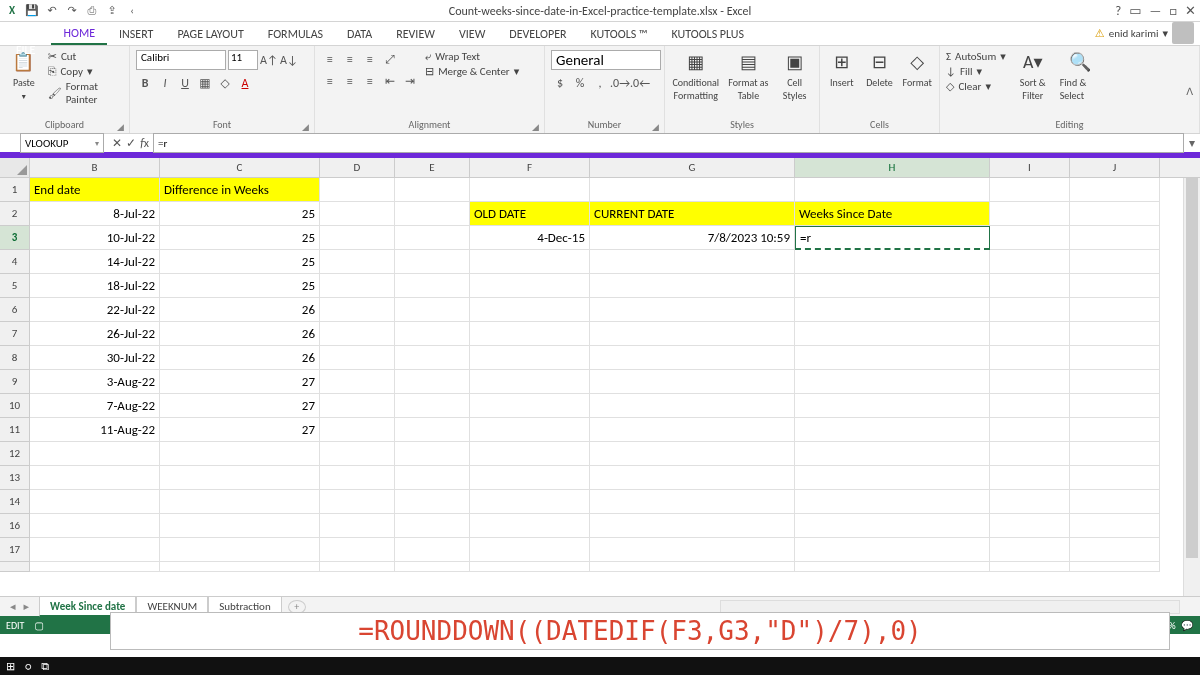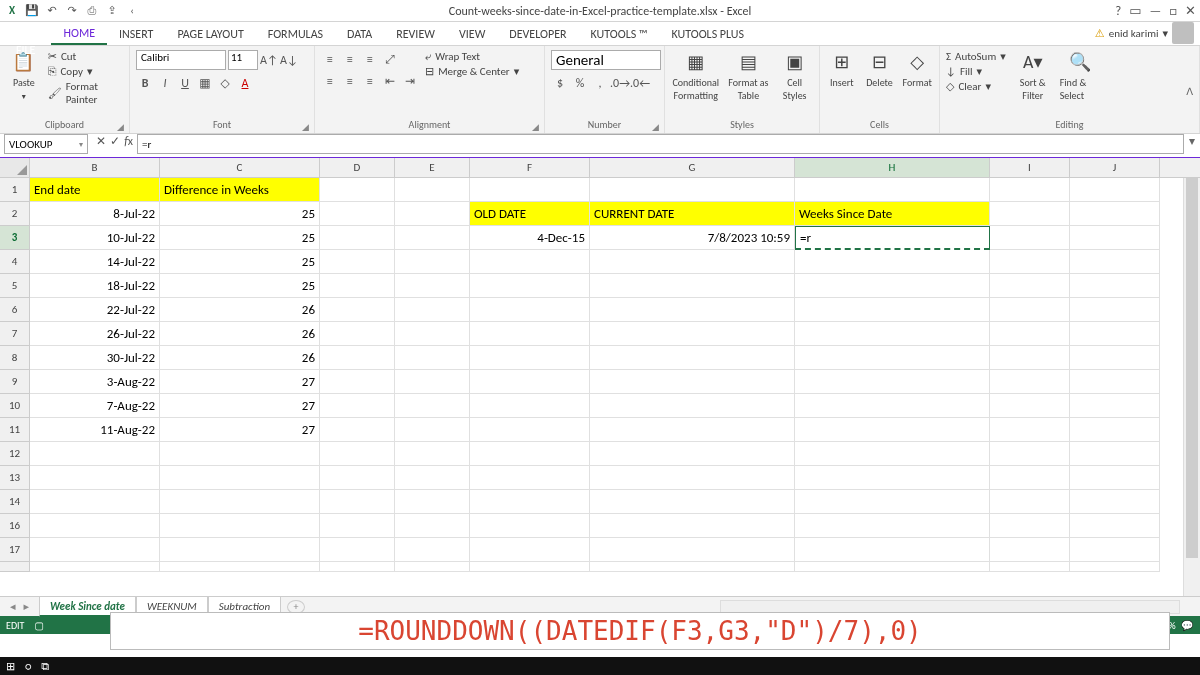--- a/index.html
+++ b/index.html
@@ -33,21 +33,21 @@
 .font-box { display: flex; flex-direction: column; gap: 4px; }
 .font-row { display: flex; gap: 2px; align-items: center; }
 .font-select { width: 90px; height: 20px; border: 1px solid #ababab; background: #fff; font-size: 11px; padding: 0 4px; }
 .size-select { width: 30px; height: 20px; border: 1px solid #ababab; background: #fff; font-size: 11px; padding: 0 2px; }
 .fmt-btn { width: 18px; height: 18px; display: flex; align-items: center; justify-content: center; color: #555; cursor: pointer; font-size: 12px; }
 .num-select { width: 110px; height: 20px; border: 1px solid #ababab; background: #fff; font-size: 15px; padding: 0 4px; }
 .dialog-launcher { position: absolute; bottom: 2px; right: 2px; width: 10px; height: 10px; color: #888; font-size: 9px; }
 .collapse-caret { position: absolute; right: 6px; bottom: 35px; color: #666; font-size: 10px; }
 
 
-.formula-bar { height: 24px; display: flex; border-bottom: 1px solid #6d28d9; background: #fff; }
+.formula-bar { height: 24px; display: flex; align-items: center; border-bottom: 6px solid #6d28d9; background: #fff; padding-left: 16px; }
 .name-box { width: 84px; height: 20px; border: 1px solid #ababab; margin: 0 4px; font-size: 11px; display: flex; align-items: center; padding: 0 4px; justify-content: space-between; }
 .fx-btns { display: flex; gap: 4px; padding: 0 4px; color: #555; }
 .fx-btns span { cursor: pointer; font-size: 12px; }
 .formula-input { flex: 1; height: 20px; border: 1px solid #ababab; padding: 0 4px; font-size: 11px; display: flex; align-items: center; }
 .expand-fb { width: 16px; color: #666; text-align: center; cursor: pointer; }
 
 
 .grid-wrap { position: relative; height: 438px; overflow: hidden; background: #fff; }
 .col-headers { display: flex; height: 20px; background: #f0f0f0; border-bottom: 1px solid #ccc; }
 .select-all { width: 30px; border-right: 1px solid #ccc; background: #e8e8e8; position: relative; }
@@ -63,21 +63,21 @@
 .cell { border-right: 1px solid #e0e0e0; border-bottom: 1px solid #e0e0e0; font-size: 13px; padding: 0 4px; display: flex; align-items: center; overflow: hidden; white-space: nowrap; font-family: Calibri, sans-serif; }
 .yellow { background: #ffff00; }
 .ar { justify-content: flex-end; }
 .active-cell { border: 1px solid #217346; position: relative; }
 .vscroll { position: absolute; right: 0; top: 20px; bottom: 0; width: 17px; background: #f0f0f0; border-left: 1px solid #ddd; }
 .vthumb { position: absolute; top: 0; left: 2px; right: 2px; height: 380px; background: #cdcdcd; }
 
 
 .sheet-bar { height: 20px; border-top: 1px solid #ccc; background: #f3f3f3; display: flex; align-items: center; font-size: 11px; position: relative; }
 .sheet-nav { display: flex; gap: 8px; padding: 0 10px; color: #888; }
-.sheet-tab { padding: 0 10px; height: 20px; line-height: 20px; border: 1px solid #ccc; border-top: none; background: #fff; cursor: pointer; color: #444; font-style: italic; }
+.sheet-tab { padding: 0 10px; height: 20px; line-height: 20px; border: 1px solid #ccc; border-top: none; background: #fff; cursor: pointer; color: #444; }
 .sheet-tab.active { font-weight: bold; color: #217346; border-bottom: 2px solid #217346; background: #fff; }
 .new-sheet { width: 18px; text-align: center; color: #888; cursor: pointer; border: 1px solid #ccc; border-radius: 50%; height: 14px; line-height: 12px; margin-left: 6px; font-size: 10px; }
 .hscroll { position: absolute; right: 20px; width: 460px; height: 14px; background: #f0f0f0; border: 1px solid #ddd; }
 
 
 .status-bar { height: 18px; background: #217346; color: #fff; display: flex; align-items: center; font-size: 10px; padding: 0 6px; justify-content: space-between; }
 .status-right { display: flex; gap: 6px; align-items: center; }
 
 
 .big-formula { position: absolute; left: 110px; right: 30px; bottom: 25px; height: 38px; background: #fff; border: 1px solid #bbb; display: flex; align-items: center; justify-content: center; font-size: 26px; color: #d94531; font-family: Consolas, monospace; z-index: 50; }

